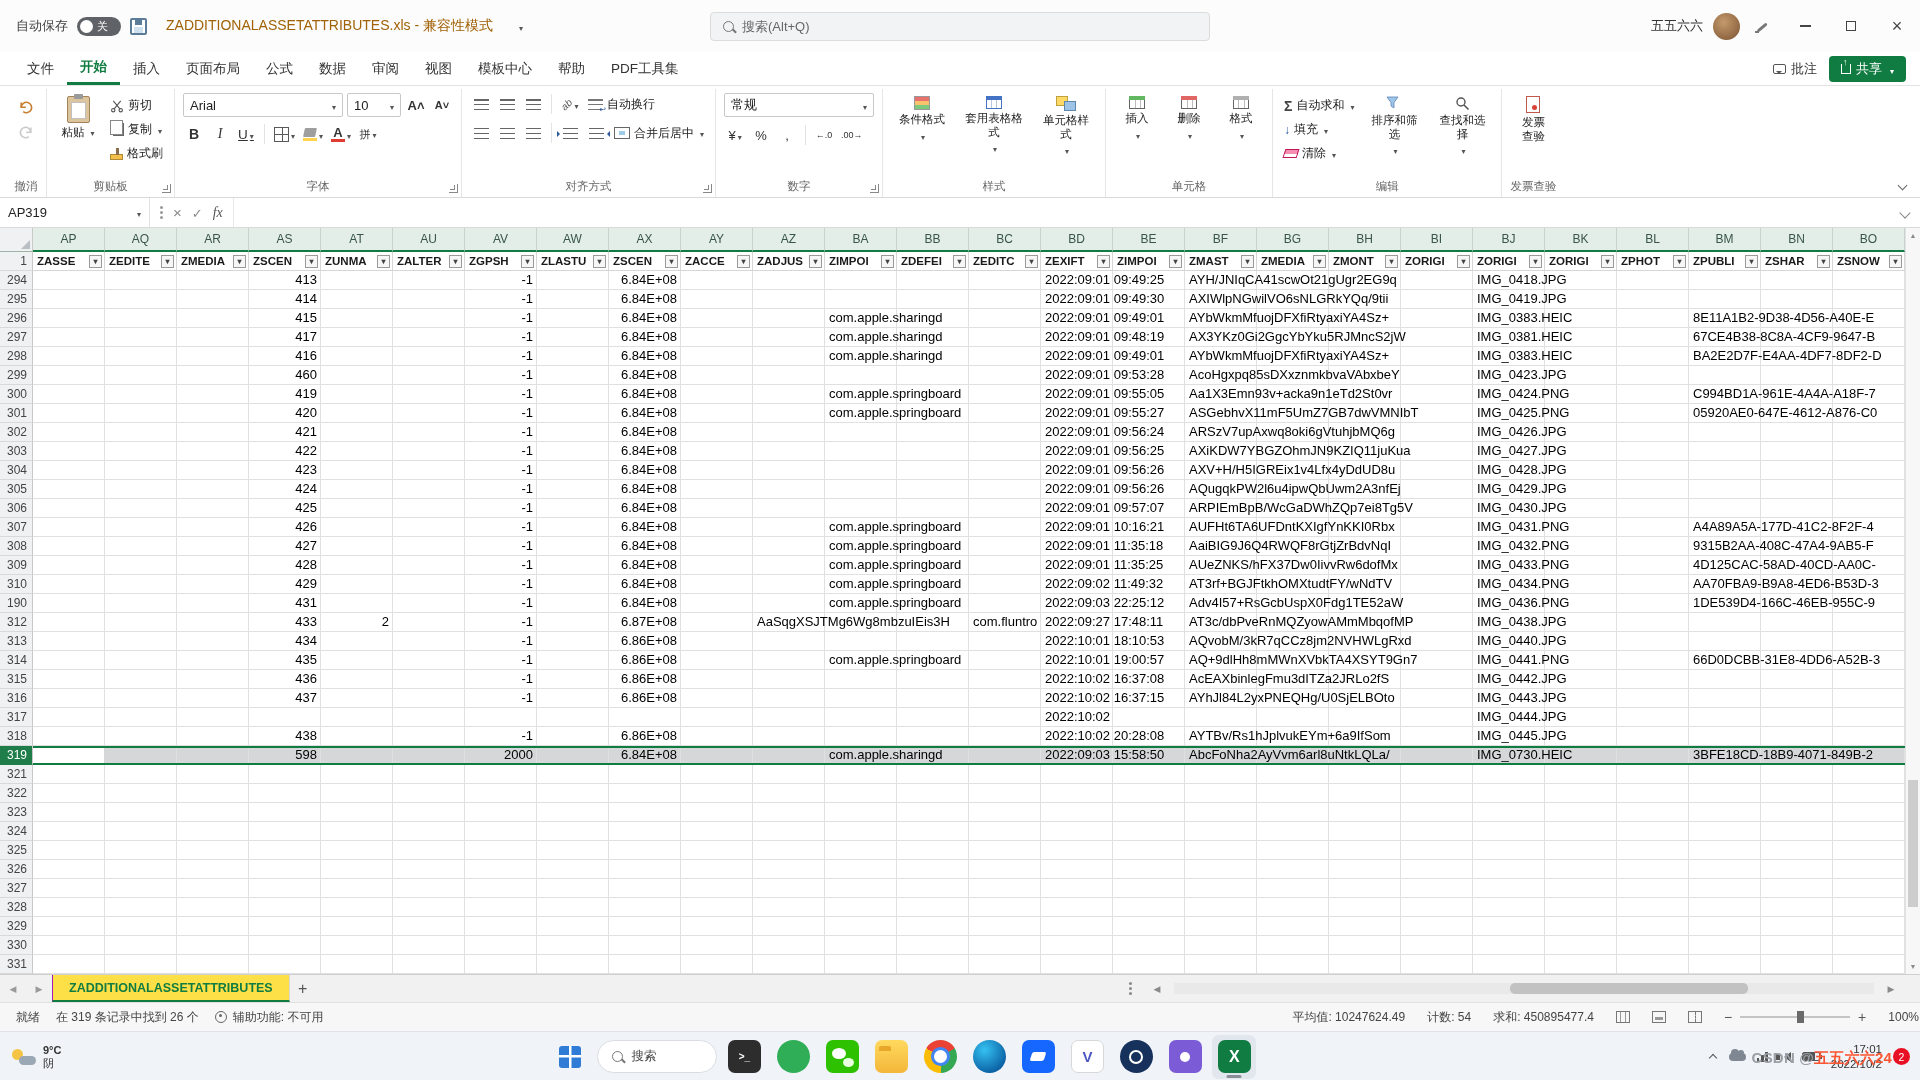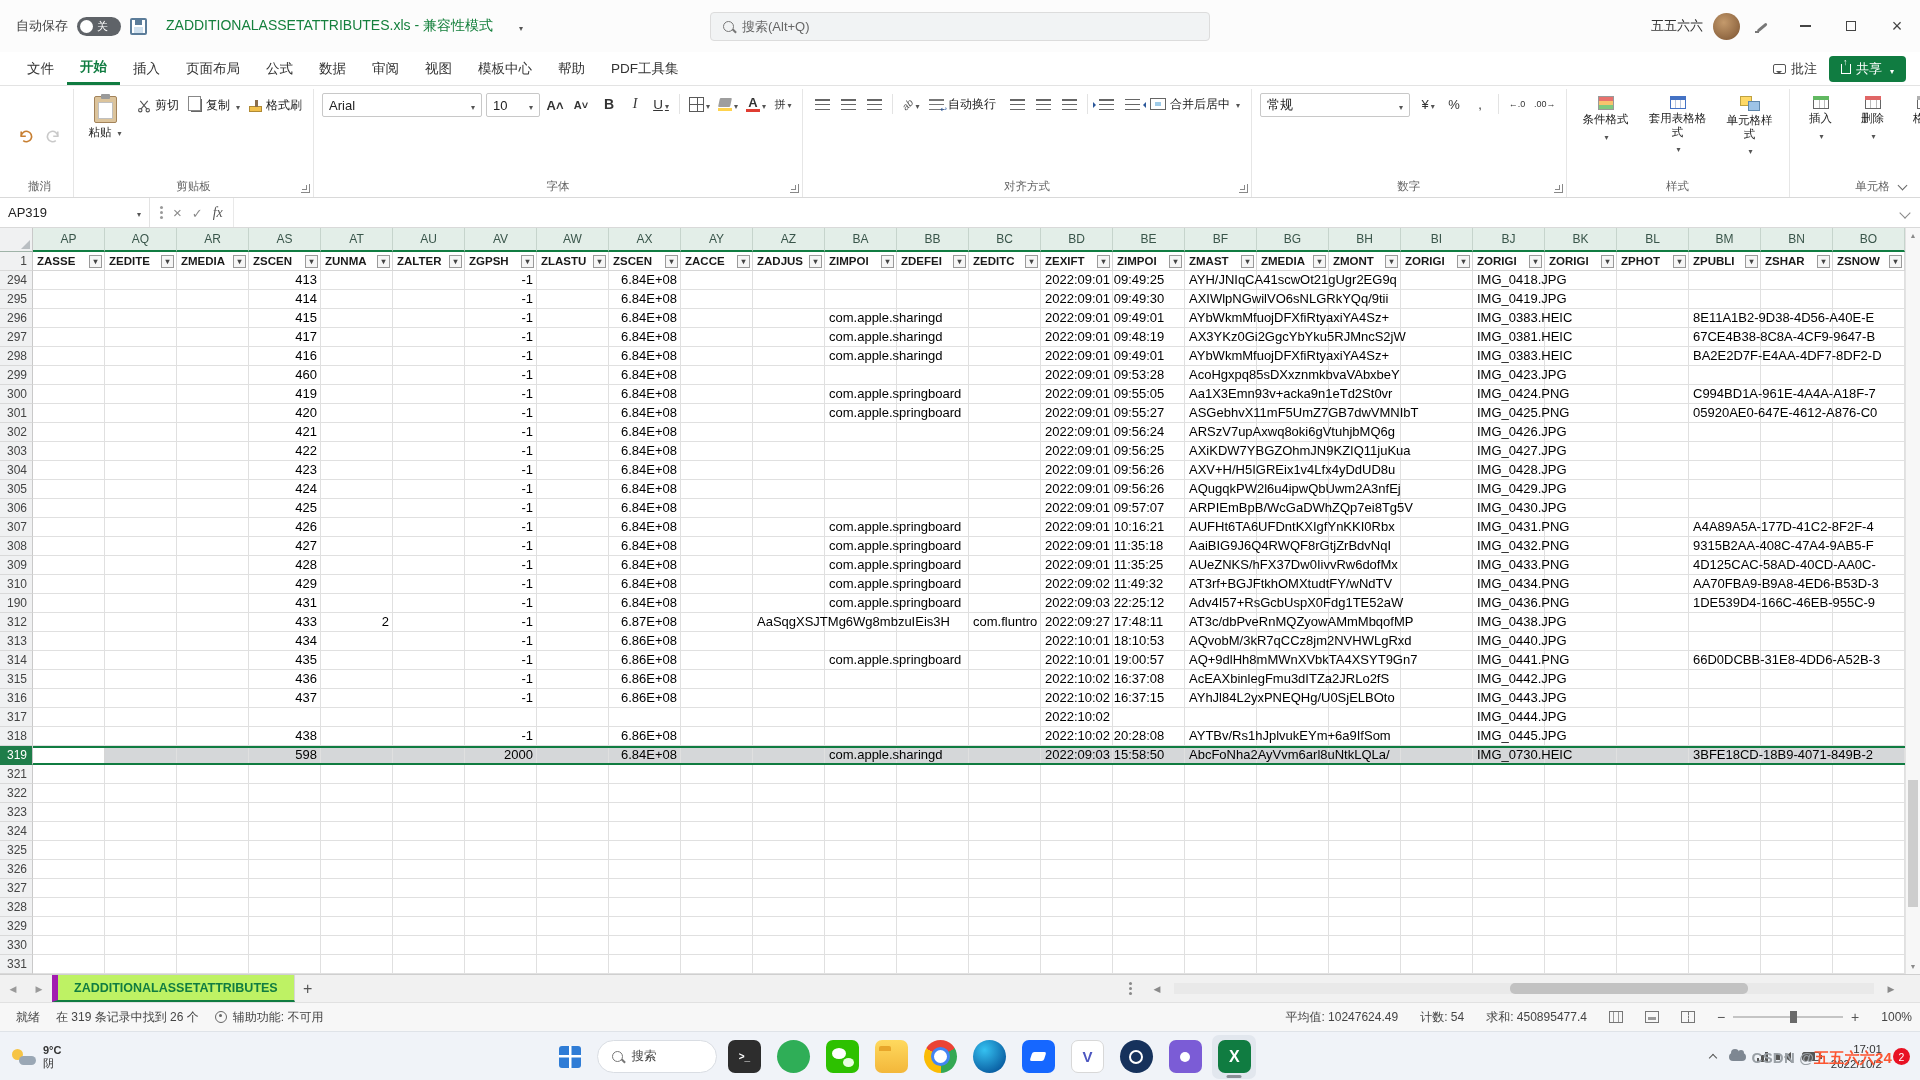--- a/index.html
+++ b/index.html
@@ -11,21 +11,21 @@
 
   
   .titlebar{position:absolute;top:0;left:0;right:0;height:52px;background:#fcfcfc;display:flex;align-items:center;}
   .tb-left{display:flex;align-items:center;gap:9px;margin-left:16px;font-size:13px;color:#444;}
   .toggle{width:44px;height:19px;border-radius:10px;background:#5f6368;display:flex;align-items:center;padding:0 3px;gap:4px;cursor:pointer;}
   .knob{width:13px;height:13px;border-radius:50%;background:#fff;}
   .toggle-state{color:#fff;font-size:11px;}
   .floppy{width:17px;height:17px;border:2px solid #5b7c99;border-radius:2px;position:relative;background:#fff;}
   .floppy::before{content:"";position:absolute;top:0;left:3px;width:7px;height:5px;background:#5b7c99;}
   .floppy::after{content:"";position:absolute;bottom:0;left:2px;width:9px;height:6px;background:#cfe0ee;}
-  .doc-title{display:flex;align-items:center;gap:24px;font-size:14px;color:#15803d;margin-left:10px;}
+  .doc-title{display:flex;align-items:center;gap:24px;font-size:14px;color:#a16207;margin-left:10px;}
   .tb-search{position:absolute;left:50%;top:12px;transform:translateX(-50%);width:500px;height:29px;background:#f1f3f4;border:1px solid #dcdcdc;border-radius:4px;display:flex;align-items:center;gap:8px;padding:0 12px;font-size:13px;color:#666;}
   .mag{width:11px;height:11px;border:1.6px solid #777;border-radius:50%;position:relative;flex:none;}
   .mag::after{content:"";position:absolute;width:5px;height:1.6px;background:#777;transform:rotate(45deg);right:-4px;bottom:-1px;}
   .tb-right{position:absolute;right:0;top:0;height:52px;display:flex;align-items:center;}
   .user-name{font-size:13px;color:#333;margin-right:10px;}
   .avatar{width:27px;height:27px;border-radius:50%;background:radial-gradient(circle at 40% 35%,#c49a6c,#7a5230);margin-right:14px;}
   .inkpen{width:16px;height:16px;position:relative;margin-right:12px;}
   .inkpen::before{content:"";position:absolute;left:2px;top:8px;width:12px;height:2.5px;background:#777;transform:rotate(-40deg);border-radius:2px;}
   .inkpen::after{content:"";position:absolute;left:1px;bottom:1px;width:4px;height:2px;background:#777;}
   .win-btn{width:46px;height:52px;display:flex;align-items:center;justify-content:center;color:#444;cursor:pointer;}
@@ -46,21 +46,21 @@
   .share-ic{width:10px;height:10px;border:1.4px solid #fff;border-top:none;position:relative;}
   .share-ic::after{content:"↑";position:absolute;left:1px;top:-7px;font-size:9px;color:#fff;}
 
   
   .ribbon{position:absolute;top:87px;left:0;right:0;height:111px;background:#fff;border-bottom:1px solid #d9d9d9;display:flex;align-items:stretch;padding:2px 6px 0 6px;}
   .rgroup{position:relative;display:flex;flex-direction:column;border-right:1px solid #e6e6e6;padding:0 4px;}
   .rg-body{flex:1;display:flex;align-items:flex-start;gap:6px;padding:4px 4px 0 4px;}
   .rg-label{height:20px;text-align:center;font-size:11.5px;color:#666;line-height:18px;}
   .launcher{position:absolute;right:3px;bottom:4px;width:9px;height:9px;border-right:1.4px solid #888;border-bottom:1.4px solid #888;cursor:pointer;}
   .launcher::after{content:"";position:absolute;right:2px;bottom:2px;width:4px;height:4px;border-right:1.4px solid #888;border-bottom:1.4px solid #888;transform:rotate(0deg);}
-  .col{display:flex;flex-direction:row;}
+  .col{display:flex;flex-direction:column;}
   .gap2{gap:3px;}
   .center{align-items:center;}
   .bigbtn{display:flex;flex-direction:column;align-items:center;gap:3px;font-size:11.5px;color:#222;text-align:center;line-height:1.18;padding:3px 5px;border-radius:3px;cursor:pointer;min-width:46px;}
   .smallrow{display:flex;align-items:center;gap:4px;font-size:12px;color:#222;padding:2px 3px;border-radius:3px;cursor:pointer;white-space:nowrap;}
   .sbtn{width:24px;height:22px;display:flex;align-items:center;justify-content:center;border-radius:3px;cursor:pointer;}
   .fmt-btn{min-width:22px;height:22px;display:flex;align-items:center;justify-content:center;font-size:13px;color:#333;border-radius:3px;cursor:pointer;padding:0 2px;}
   .combo{display:flex;align-items:center;justify-content:space-between;border:1px solid #c8c8c8;background:#fff;height:24px;padding:0 6px;font-size:13px;color:#222;border-radius:2px;cursor:pointer;}
   .rowline{display:flex;align-items:center;gap:4px;}
   .vsep{width:1px;height:20px;background:#e3e3e3;margin:0 3px;}
   .dim{opacity:.45;}
@@ -150,35 +150,35 @@
   .vs-up{top:0;} .vs-down{bottom:0;}
   .vs-up::after{content:"▲";font-size:7px;color:#8a8a8a;}
   .vs-down::after{content:"▼";font-size:7px;color:#8a8a8a;}
   .vs-thumb{position:absolute;left:2px;right:2px;top:74%;height:17%;background:#cdcdcd;}
 
   
   .tabbar{position:absolute;top:974px;left:0;right:0;height:28px;background:#f1f1f1;border-top:1px solid #cfcfcf;display:flex;align-items:stretch;}
   .tb-nav{width:26px;display:flex;align-items:center;justify-content:center;cursor:pointer;}
   .tb-nav.prev::after{content:"◀";font-size:9px;color:#9a9a9a;}
   .tb-nav.next::after{content:"▶";font-size:9px;color:#9a9a9a;}
-  .sheettab{display:flex;align-items:center;padding:0 16px;background:#bef264;border-right:1px solid #d6d6d6;border-left:6px solid #a21caf;border-bottom:2px solid #107C41;font-size:12.5px;font-weight:700;color:#107C41;cursor:pointer;}
+  .sheettab{display:flex;align-items:center;padding:0 16px;background:#fde047;border-right:1px solid #d6d6d6;border-left:1px solid #a21caf;border-bottom:2px solid #107C41;font-size:12.5px;font-weight:700;color:#107C41;cursor:pointer;}
   .addsheet{width:26px;display:flex;align-items:center;justify-content:center;font-size:16px;color:#555;cursor:pointer;}
   .hscroll-zone{margin-left:auto;display:flex;align-items:center;gap:4px;padding-right:16px;}
   .hdots{width:3px;height:3px;border-radius:50%;background:#8a8a8a;box-shadow:0 5px 0 #8a8a8a,0 -5px 0 #8a8a8a;margin-right:8px;}
   .h-left::after{content:"◀";font-size:9px;color:#8a8a8a;}
   .h-right::after{content:"▶";font-size:9px;color:#8a8a8a;}
   .htrack{width:700px;height:11px;background:#e9e9e9;position:relative;cursor:pointer;}
   .hthumb{position:absolute;left:48%;width:34%;top:0;bottom:0;background:#c2c2c2;border-radius:5px;}
 
   
   .statusbar{position:absolute;top:1002px;left:0;right:0;height:29px;background:#f7f7f7;border-top:1px solid #e1e1e1;display:flex;align-items:center;font-size:12px;color:#444;}
   .sb-item{margin-left:16px;display:flex;align-items:center;gap:6px;white-space:nowrap;}
   .acc-icon{width:12px;height:12px;border:1.3px solid #666;border-radius:50%;position:relative;}
   .acc-icon::after{content:"";position:absolute;left:3.5px;top:2px;width:3px;height:3px;border-radius:50%;background:#666;}
-  .sb-right{margin-left:auto;display:flex;align-items:center;gap:22px;padding-right:8px;}
+  .sb-right{margin-left:auto;display:flex;align-items:center;gap:22px;padding-right:1px;}
   .sb-stat{white-space:nowrap;}
   .vw{width:14px;height:12px;border:1px solid #777;cursor:pointer;position:relative;}
   .vw.grid{background:repeating-linear-gradient(to right,transparent 0 3.5px,#999 3.5px 4.5px);}
   .vw.page::after{content:"";position:absolute;left:2px;right:2px;bottom:2px;height:3px;background:#999;}
   .vw.brk::after{content:"";position:absolute;left:50%;top:0;bottom:0;width:1px;border-left:1px dashed #777;}
   .zoom{display:flex;align-items:center;gap:8px;}
   .zminus,.zplus{font-size:14px;color:#555;cursor:pointer;}
   .ztrack{width:110px;height:2px;background:#c4c4c4;position:relative;cursor:pointer;}
   .zthumb{position:absolute;left:52%;top:-5px;width:7px;height:12px;background:#6a6a6a;}
 

